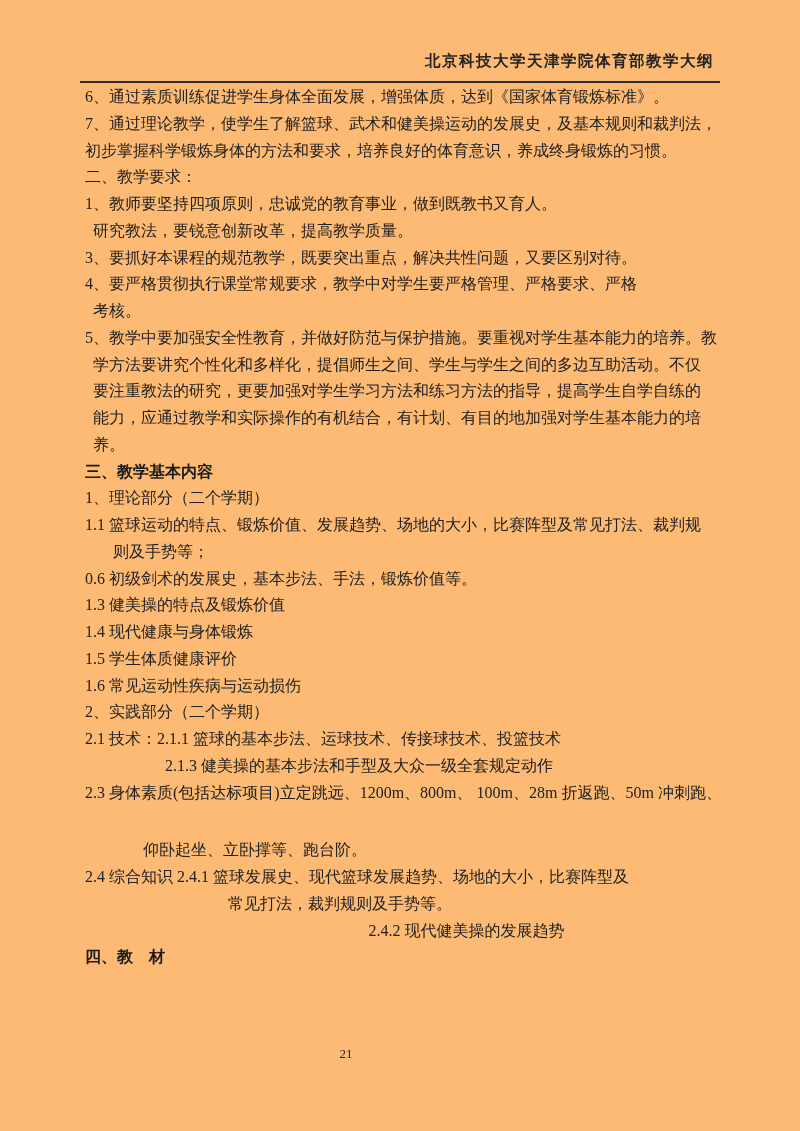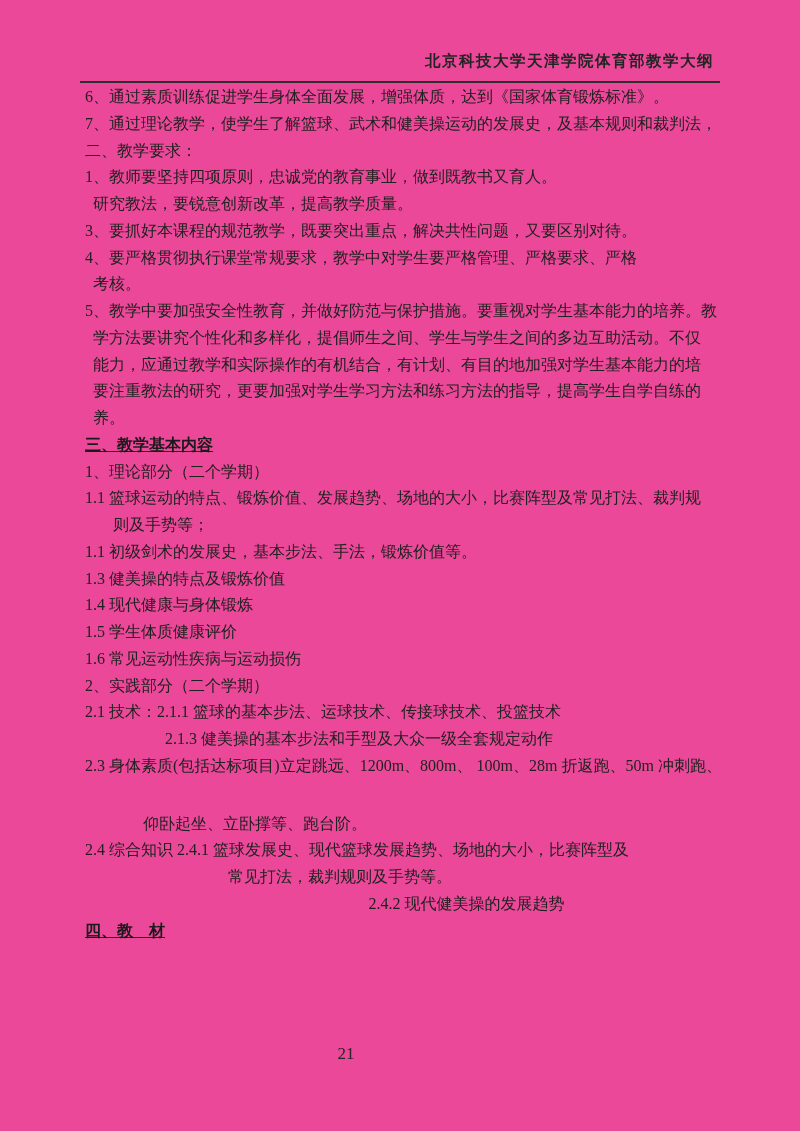--- a/index.html
+++ b/index.html
@@ -4,21 +4,21 @@
 <style>
   html, body {
     margin: 0;
     padding: 0;
     background: #ffffff;
   }
   .page {
     position: relative;
     width: 800px;
     height: 1131px;
-    background: #ec4899;
+    background: #fdba74;
     overflow: hidden;
     font-family: "Liberation Serif", "DejaVu Serif", serif;
     color: #1e1e1e;
   }
   .header {
     position: absolute;
     top: 51px;
     left: 85px;
     right: 86px;
     text-align: right;
@@ -44,67 +44,68 @@
     width: 660px;
   }
   .line {
     margin: 0;
     padding: 0;
     font-size: 16px;
     line-height: 26.75px;
     white-space: nowrap;
     color: #212121;
   }
-  .b { font-weight: bold; color: #1a1a1a; text-decoration: underline; }
+  .b { font-weight: bold; color: #1a1a1a; }
   .i8   { padding-left: 8px; }
   .i28  { padding-left: 28px; }
   .i58  { padding-left: 58px; margin-top: 31px; }
   .i80  { padding-left: 80px; }
   .i103 { padding-left: 103px; text-align: center; }
   .i143 { padding-left: 143px; }
   .page-number {
     position: absolute;
     top: 1046px;
     left: 0;
     width: 692px;
     text-align: center;
-    font-size: 17px;
+    font-size: 13px;
     line-height: 16px;
     color: #262626;
   }
 </style>
 </head>
 <body>
 
 <div class="page">
 
   <div class="header">
     <span>北京科技大学天津学院体育部教学大纲</span>
   </div>
   <div class="header-rule"></div>
 
   <div class="doc">
     <p class="line">6、通过素质训练促进学生身体全面发展，增强体质，达到《国家体育锻炼标准》。</p>
     <p class="line">7、通过理论教学，使学生了解篮球、武术和健美操运动的发展史，及基本规则和裁判法，</p>
+    <p class="line">初步掌握科学锻炼身体的方法和要求，培养良好的体育意识，养成终身锻炼的习惯。</p>
     <p class="line">二、教学要求：</p>
     <p class="line">1、教师要坚持四项原则，忠诚党的教育事业，做到既教书又育人。</p>
     <p class="line i8">研究教法，要锐意创新改革，提高教学质量。</p>
     <p class="line">3、要抓好本课程的规范教学，既要突出重点，解决共性问题，又要区别对待。</p>
     <p class="line">4、要严格贯彻执行课堂常规要求，教学中对学生要严格管理、严格要求、严格</p>
     <p class="line i8">考核。</p>
     <p class="line">5、教学中要加强安全性教育，并做好防范与保护措施。要重视对学生基本能力的培养。教</p>
     <p class="line i8">学方法要讲究个性化和多样化，提倡师生之间、学生与学生之间的多边互助活动。不仅</p>
+    <p class="line i8">要注重教法的研究，更要加强对学生学习方法和练习方法的指导，提高学生自学自练的</p>
     <p class="line i8">能力，应通过教学和实际操作的有机结合，有计划、有目的地加强对学生基本能力的培</p>
-    <p class="line i8">要注重教法的研究，更要加强对学生学习方法和练习方法的指导，提高学生自学自练的</p>
     <p class="line i8">养。</p>
     <p class="line b">三、教学基本内容</p>
     <p class="line">1、理论部分（二个学期）</p>
     <p class="line">1.1 篮球运动的特点、锻炼价值、发展趋势、场地的大小，比赛阵型及常见打法、裁判规</p>
     <p class="line i28">则及手势等；</p>
-    <p class="line">1.1 初级剑术的发展史，基本步法、手法，锻炼价值等。</p>
+    <p class="line">0.6 初级剑术的发展史，基本步法、手法，锻炼价值等。</p>
     <p class="line">1.3 健美操的特点及锻炼价值</p>
     <p class="line">1.4 现代健康与身体锻炼</p>
     <p class="line">1.5 学生体质健康评价</p>
     <p class="line">1.6 常见运动性疾病与运动损伤</p>
     <p class="line">2、实践部分（二个学期）</p>
     <p class="line">2.1 技术：2.1.1 篮球的基本步法、运球技术、传接球技术、投篮技术</p>
     <p class="line i80">2.1.3 健美操的基本步法和手型及大众一级全套规定动作</p>
     <p class="line">2.3 身体素质(包括达标项目)立定跳远、1200m、800m、 100m、28m 折返跑、50m 冲刺跑、</p>
     <p class="line i58">仰卧起坐、立卧撑等、跑台阶。</p>
     <p class="line">2.4 综合知识 2.4.1 篮球发展史、现代篮球发展趋势、场地的大小，比赛阵型及</p>

